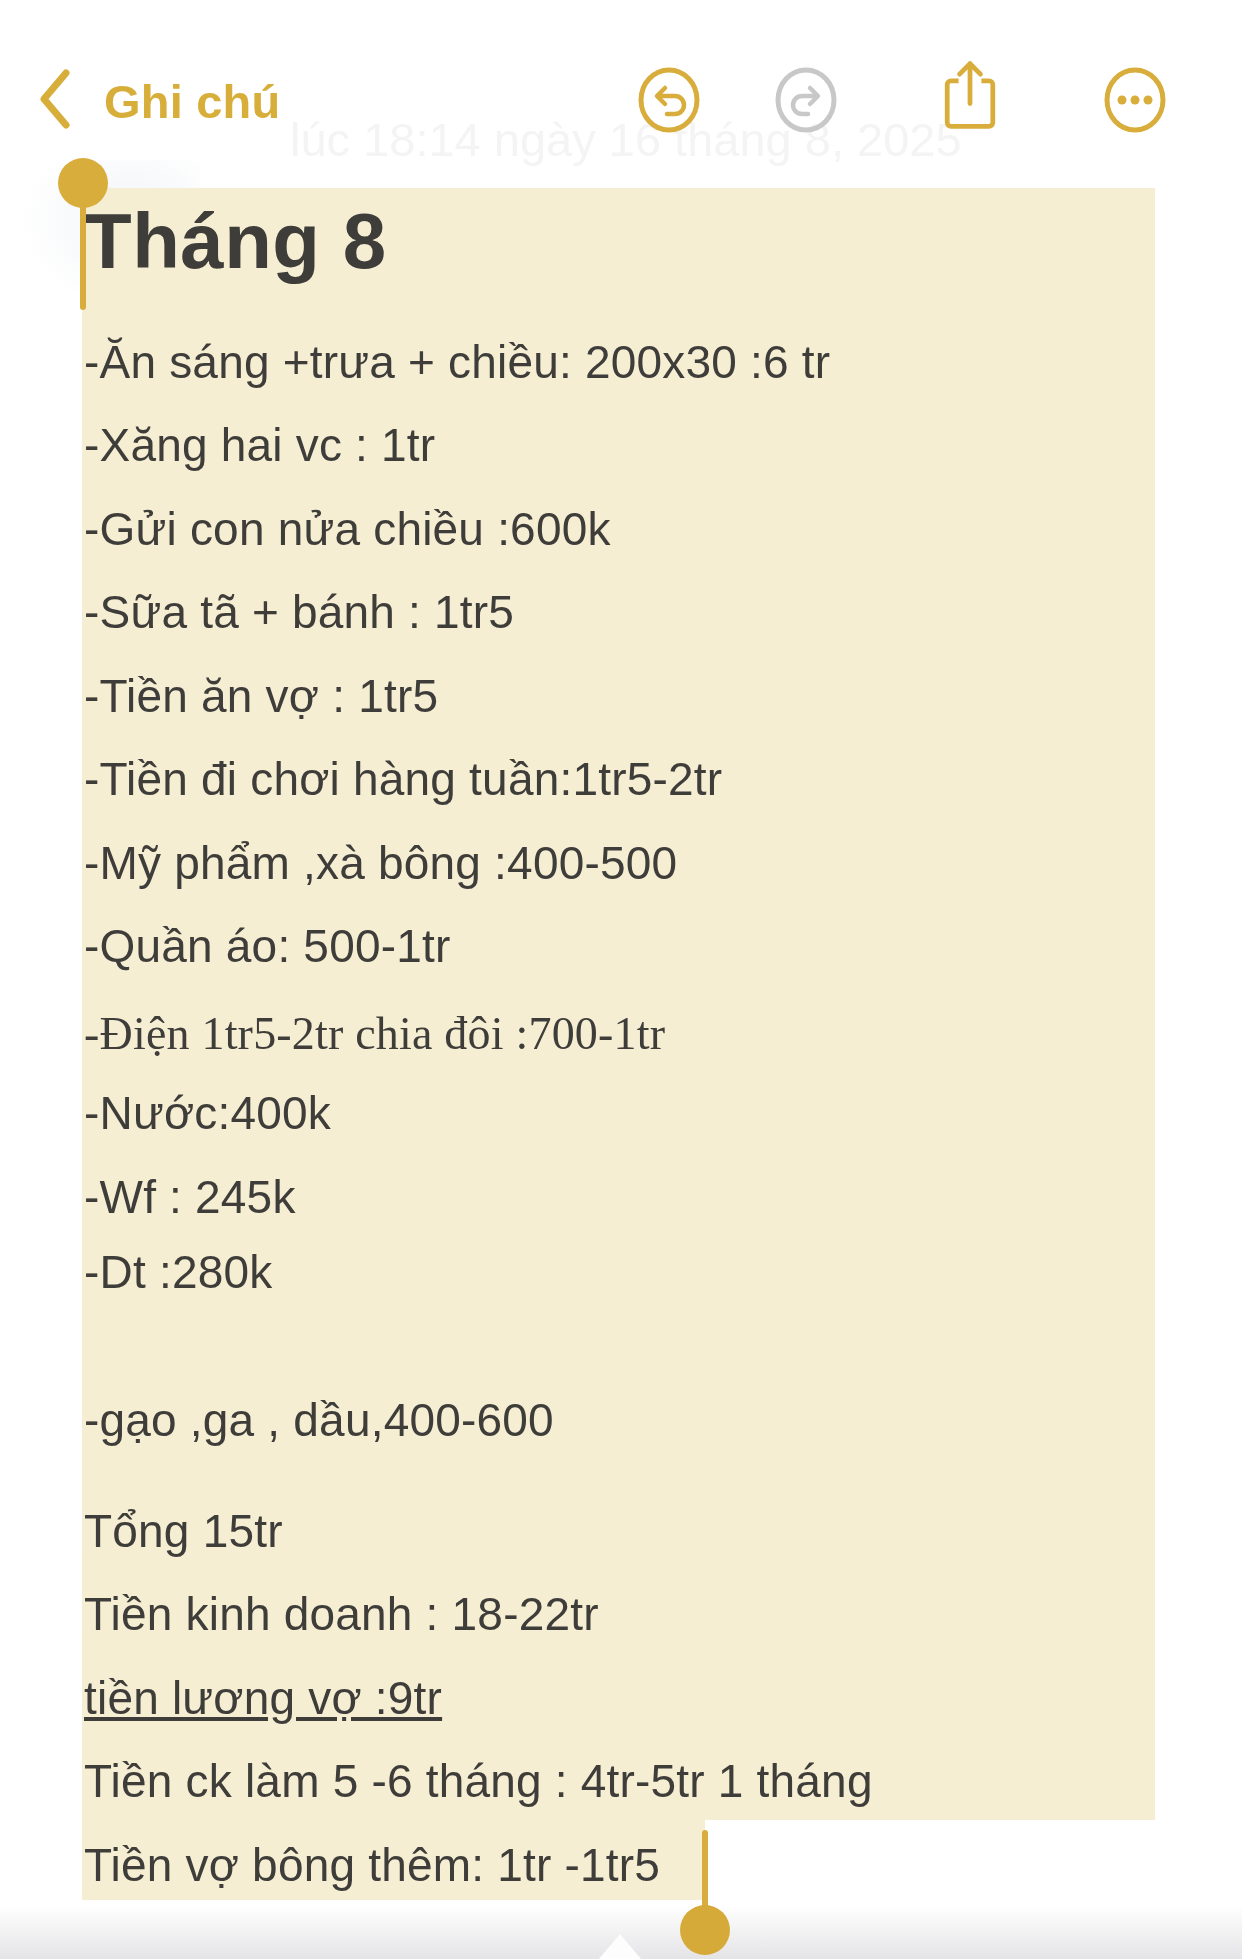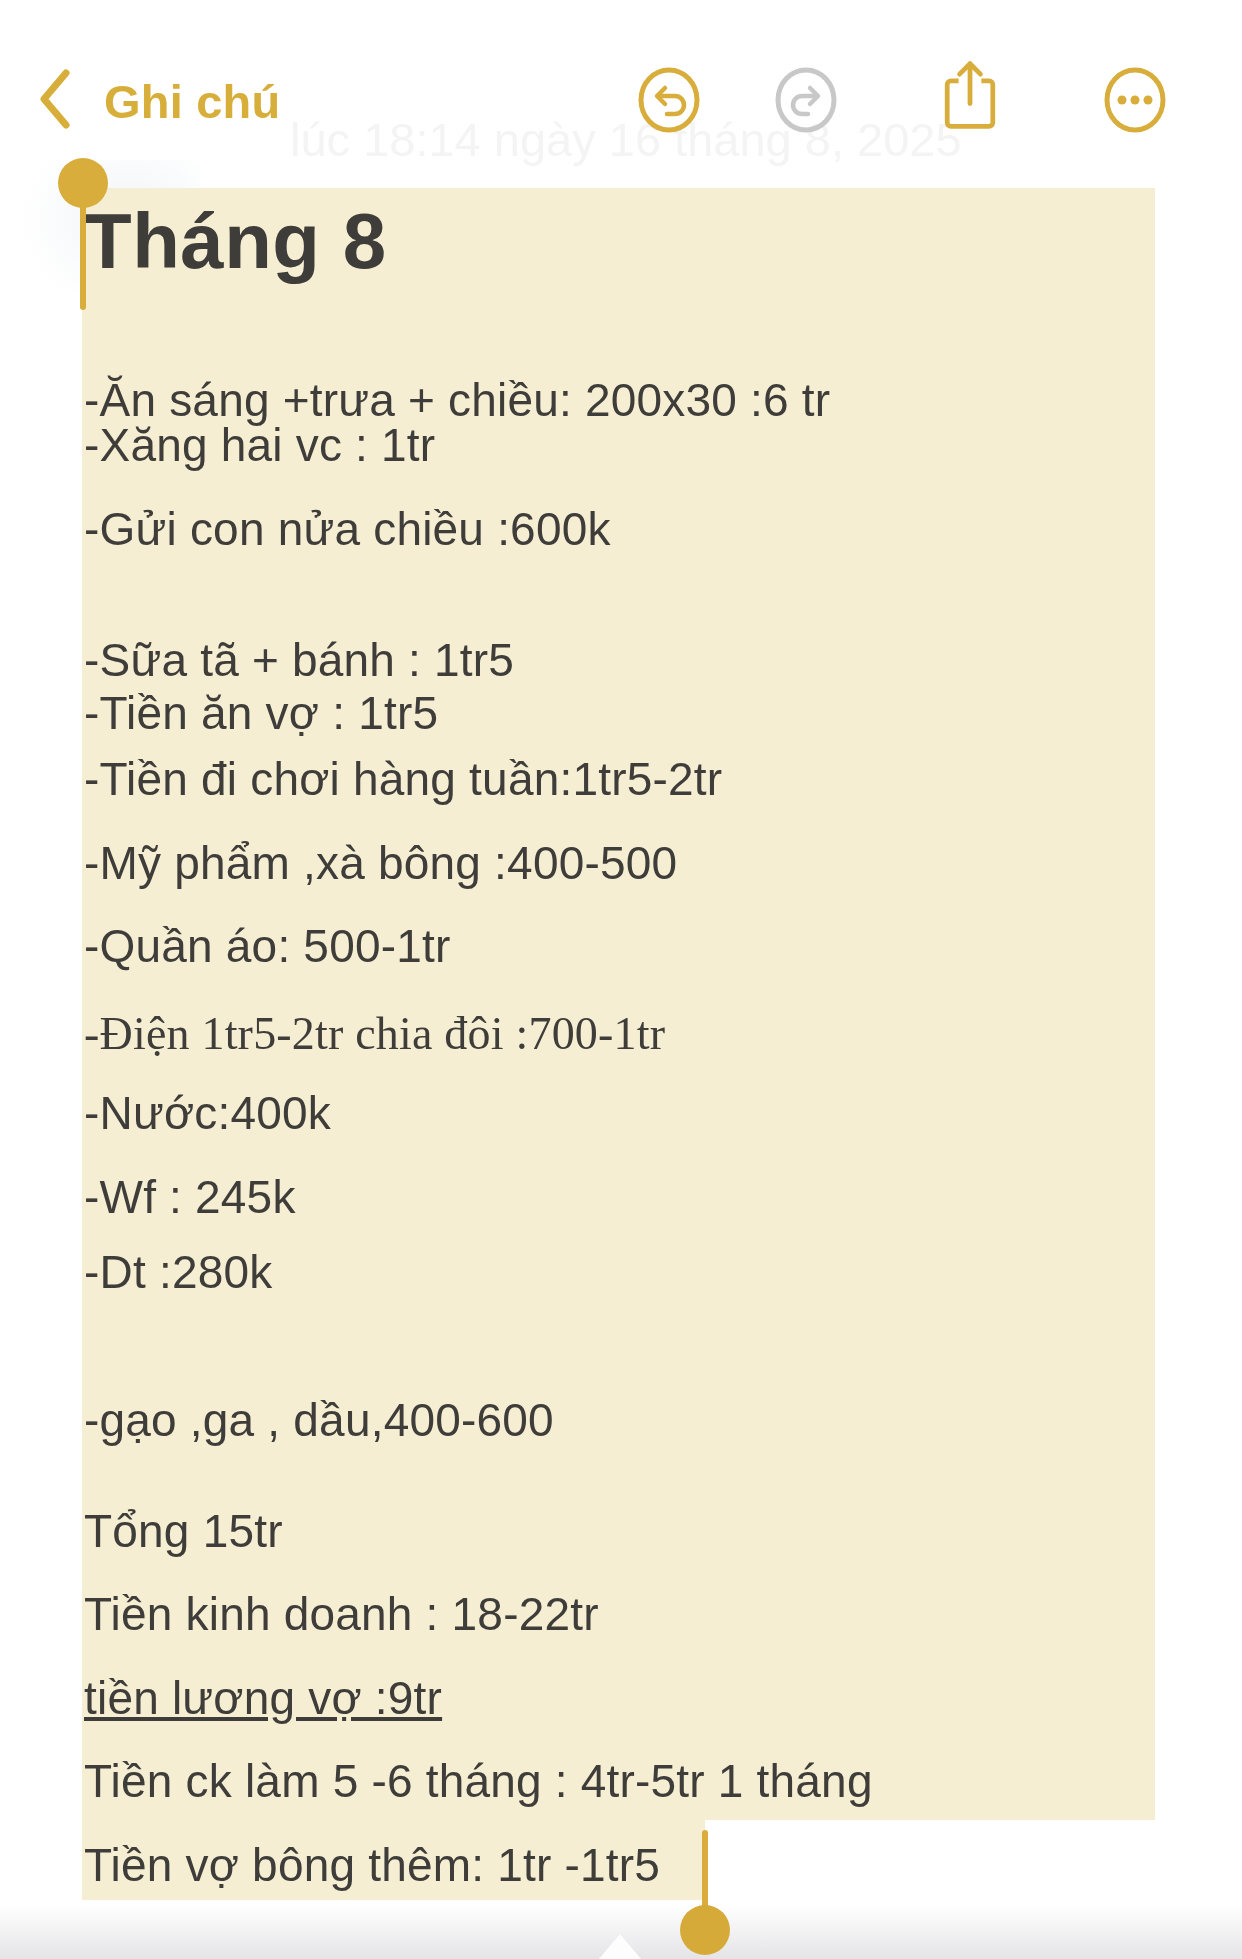--- a/index.html
+++ b/index.html
@@ -107,25 +107,25 @@
 
 <div class="date-line">lúc 18:14 ngày 16 tháng 8, 2025</div>
 
 <div class="note">
   <div class="sel-fade"></div>
   <div class="sel-main"></div>
   <div class="sel-last"></div>
 
   <div class="title">Tháng 8</div>
 
-  <div class="line" style="top:334px;margin-top:38px;">-Ăn sáng +trưa + chiều: 200x30 :6 tr</div>
+  <div class="line" style="top:334px;">-Ăn sáng +trưa + chiều: 200x30 :6 tr</div>
   <div class="line" style="top:417px;">-Xăng hai vc : 1tr</div>
   <div class="line" style="top:501px;">-Gửi con nửa chiều :600k</div>
-  <div class="line" style="top:584px;margin-top:48px;">-Sữa tã + bánh : 1tr5</div>
-  <div class="line" style="top:668px;margin-top:17px;">-Tiền ăn vợ : 1tr5</div>
+  <div class="line" style="top:584px;">-Sữa tã + bánh : 1tr5</div>
+  <div class="line" style="top:668px;">-Tiền ăn vợ : 1tr5</div>
   <div class="line" style="top:751px;">-Tiền đi chơi hàng tuần:1tr5-2tr</div>
   <div class="line" style="top:835px;">-Mỹ phẩm ,xà bông :400-500</div>
   <div class="line" style="top:918px;">-Quần áo: 500-1tr</div>
   <div class="line" style="top:1006px;font-family:Liberation Serif, serif;">-Điện 1tr5-2tr chia đôi :700-1tr</div>
   <div class="line" style="top:1085px;">-Nước:400k</div>
   <div class="line" style="top:1169px;">-Wf : 245k</div>
   <div class="line" style="top:1244px;">-Dt :280k</div>
   <div class="line" style="top:1392px;text-align:right;">-gạo ,ga , dầu,400-600</div>
   <div class="line" style="top:1419px;"></div>
   <div class="line" style="top:1503px;">Tổng 15tr</div>

